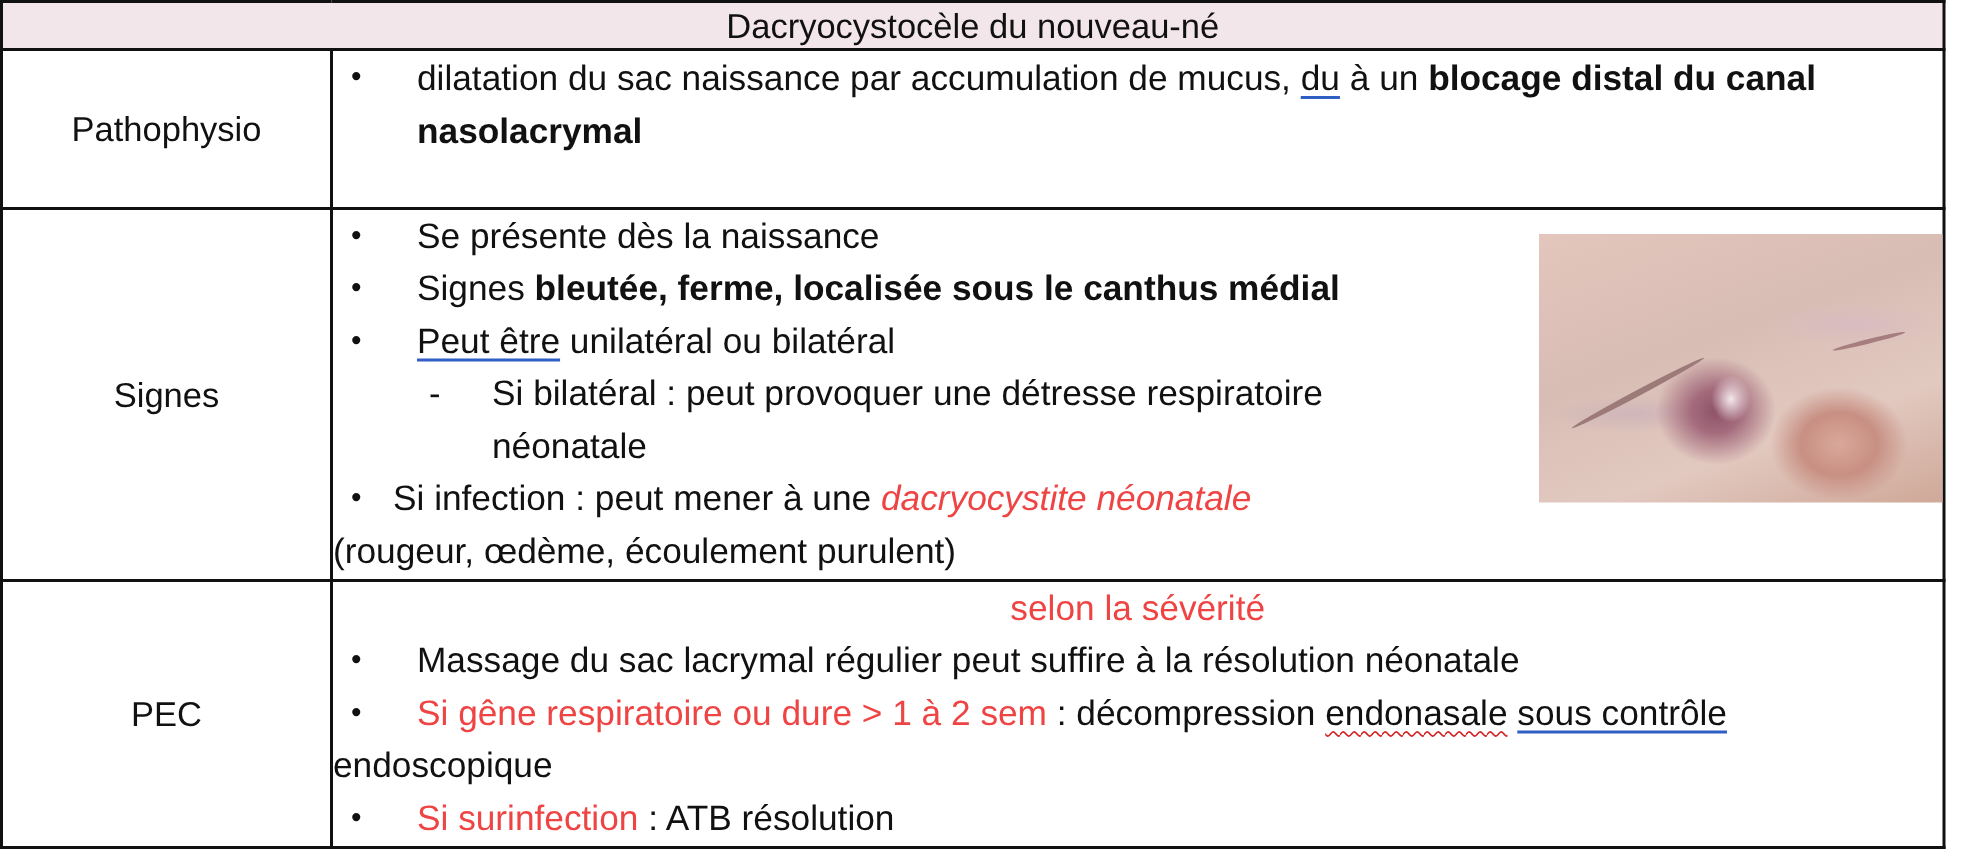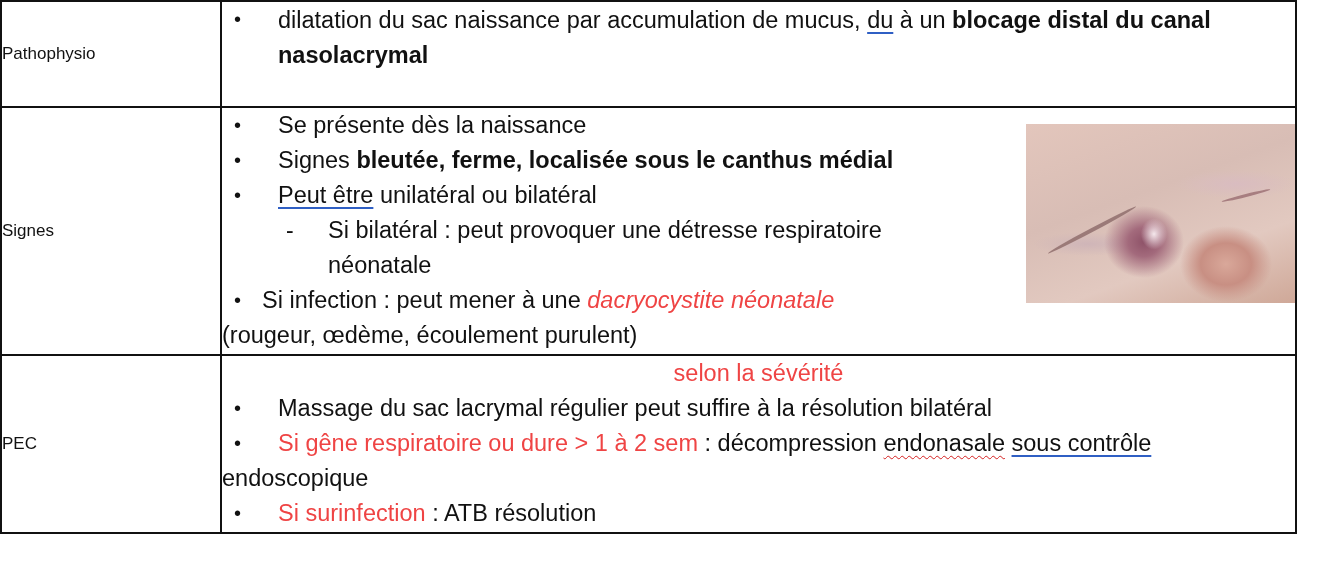--- a/index.html
+++ b/index.html
@@ -1,21 +1,21 @@
 <!DOCTYPE html>
 <html><head>
   <meta charset="utf-8">
   <style>
     html, body { margin: 0; padding: 0; background: #ffffff; }
     body { width: 1317px; height: 572px; position: relative; overflow: hidden;
            font-family: "Liberation Sans", "DejaVu Sans", sans-serif; color: #111; }
     .tbl { position: absolute; left: 0; top: 0; width: 1297px; border-collapse: collapse; table-layout: fixed; }
     .tbl td { border: 2px solid #111; vertical-align: top; padding: 0; }
     .hdr { background: #f3e6ea; height: 30px; text-align: center; font-size: 23px; line-height: 30px; }
-    .lab { width: 218px; text-align: left; vertical-align: middle !important; font-size: 17px; }
+    .lab { width: 218px; text-align: center; vertical-align: middle !important; font-size: 23px; }
     .content { position: relative; font-size: 23.5px; line-height: 35px; }
     ul { margin: 0; padding: 0; list-style: none; }
     li { position: relative; padding-left: 56px; }
     li .bullet { position: absolute; left: 12px; top: 0; font-size: 20px; }
     li.sub { padding-left: 106px; }
     li.sub .bullet { left: 64px; font-size: 23px; }
     b { font-weight: bold; }
     .pink { color: #ef4444; }
     .it { font-style: italic; }
     .ul-blue { text-decoration: underline; text-decoration-color: #2f5fc4; text-underline-offset: 4px; }
@@ -37,20 +37,23 @@
   </style>
 </head>
 <body>
 
 <table class="tbl">
   <colgroup>
       <col style="width:220px">
       <col>
     </colgroup>
   <tbody>
+      <tr>
+    <td colspan="2" class="hdr">Dacryocystocèle du nouveau-né</td>
+  </tr>
 
   <tr style="height:106px">
     <td class="lab">Pathophysio</td>
     <td class="content">
       <ul>
         <li style="padding-top:1px">
           <span class="bullet">•</span>
           <span>dilatation du sac naissance par accumulation de mucus, </span><span class="ul-blue">du</span><span> à un </span><b>blocage distal du canal nasolacrymal</b>
         </li>
       </ul>
@@ -89,21 +92,21 @@
     </td>
   </tr>
 
   <tr style="height:178px">
     <td class="lab">PEC</td>
     <td class="content">
       <div class="center-line pink">selon la sévérité</div>
       <ul style="width:990px">
         <li>
           <span class="bullet">•</span>
-          <span>Massage du sac lacrymal régulier peut suffire à la résolution bilatéral</span>
+          <span>Massage du sac lacrymal régulier peut suffire à la résolution néonatale</span>
         </li>
         <li style="padding-left:0">
           <span class="bullet">•</span>
           <span style="margin-left:56px" class="pink">Si gêne respiratoire ou dure &gt; 1 à 2 sem</span><span> : décompression </span><span class="ul-red">endonasale</span><span> </span><span class="ul-blue">sous contrôle</span><span> endoscopique</span>
         </li>
         <li>
           <span class="bullet">•</span>
           <span class="pink">Si surinfection</span><span> : ATB résolution</span>
         </li>
       </ul>

